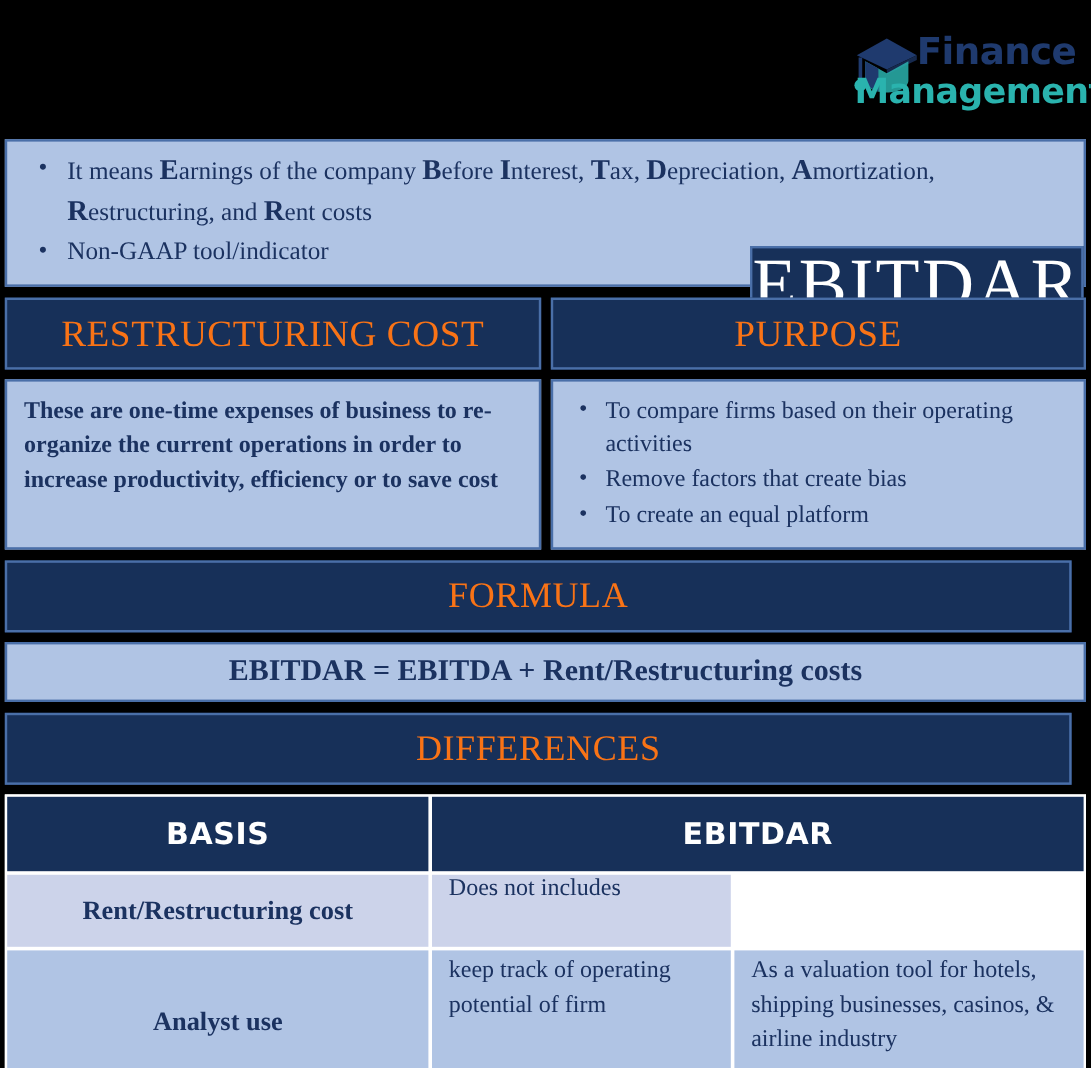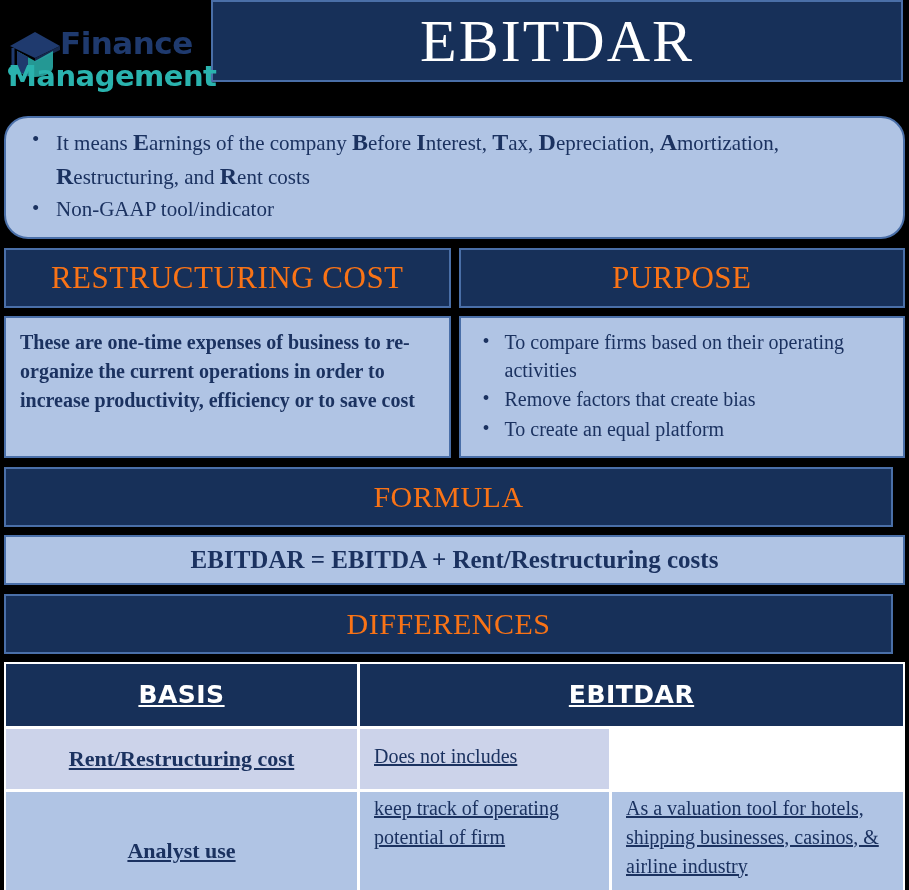--- a/index.html
+++ b/index.html
@@ -17,23 +17,24 @@
     position: relative;
     width: 909px;
     height: 890px;
     background: #000000;
     box-sizing: border-box;
   }
 
   
   .header {
     display: flex;
-    align-items: flex-start;
+    align-items: flex-end;
     height: 112px;
     padding: 0;
+    flex-direction: column;
   }
   .logo {
     width: 205px;
     height: 112px;
     position: relative;
     flex: 0 0 205px;
   }
   .logo-cap {
     position: absolute;
     left: 4px;
@@ -99,21 +100,20 @@
     border: 2px solid #4a6fa8;
     box-sizing: border-box;
     color: #1b3260;
   }
 
   
   .intro {
     margin: 4px 4px 0 4px;
     padding: 8px 14px 10px 14px;
     width: calc(100% - 8px);
-    border-radius: 24px;
   }
   .intro ul {
     margin: 0;
     padding: 0;
     list-style: none;
   }
   .intro li {
     position: relative;
     padding-left: 36px;
     font-size: 21px;
@@ -202,22 +202,21 @@
     box-sizing: border-box;
   }
   .trow {
     display: flex;
     gap: 3px;
     margin-bottom: 3px;
   }
   .trow:last-child { margin-bottom: 0; }
   .tcell {
     box-sizing: border-box;
-    padding: 16px 14px;
-    text-decoration: underline;
+    padding: 0 14px;
   }
   .c0 { flex: 0 0 351px; }
   .c1 { flex: 0 0 249px; }
   .c2 { flex: 1 1 auto; }
 
   .thead .tcell {
     background: #173059;
     color: #ffffff;
     height: 62px;
     display: flex;

